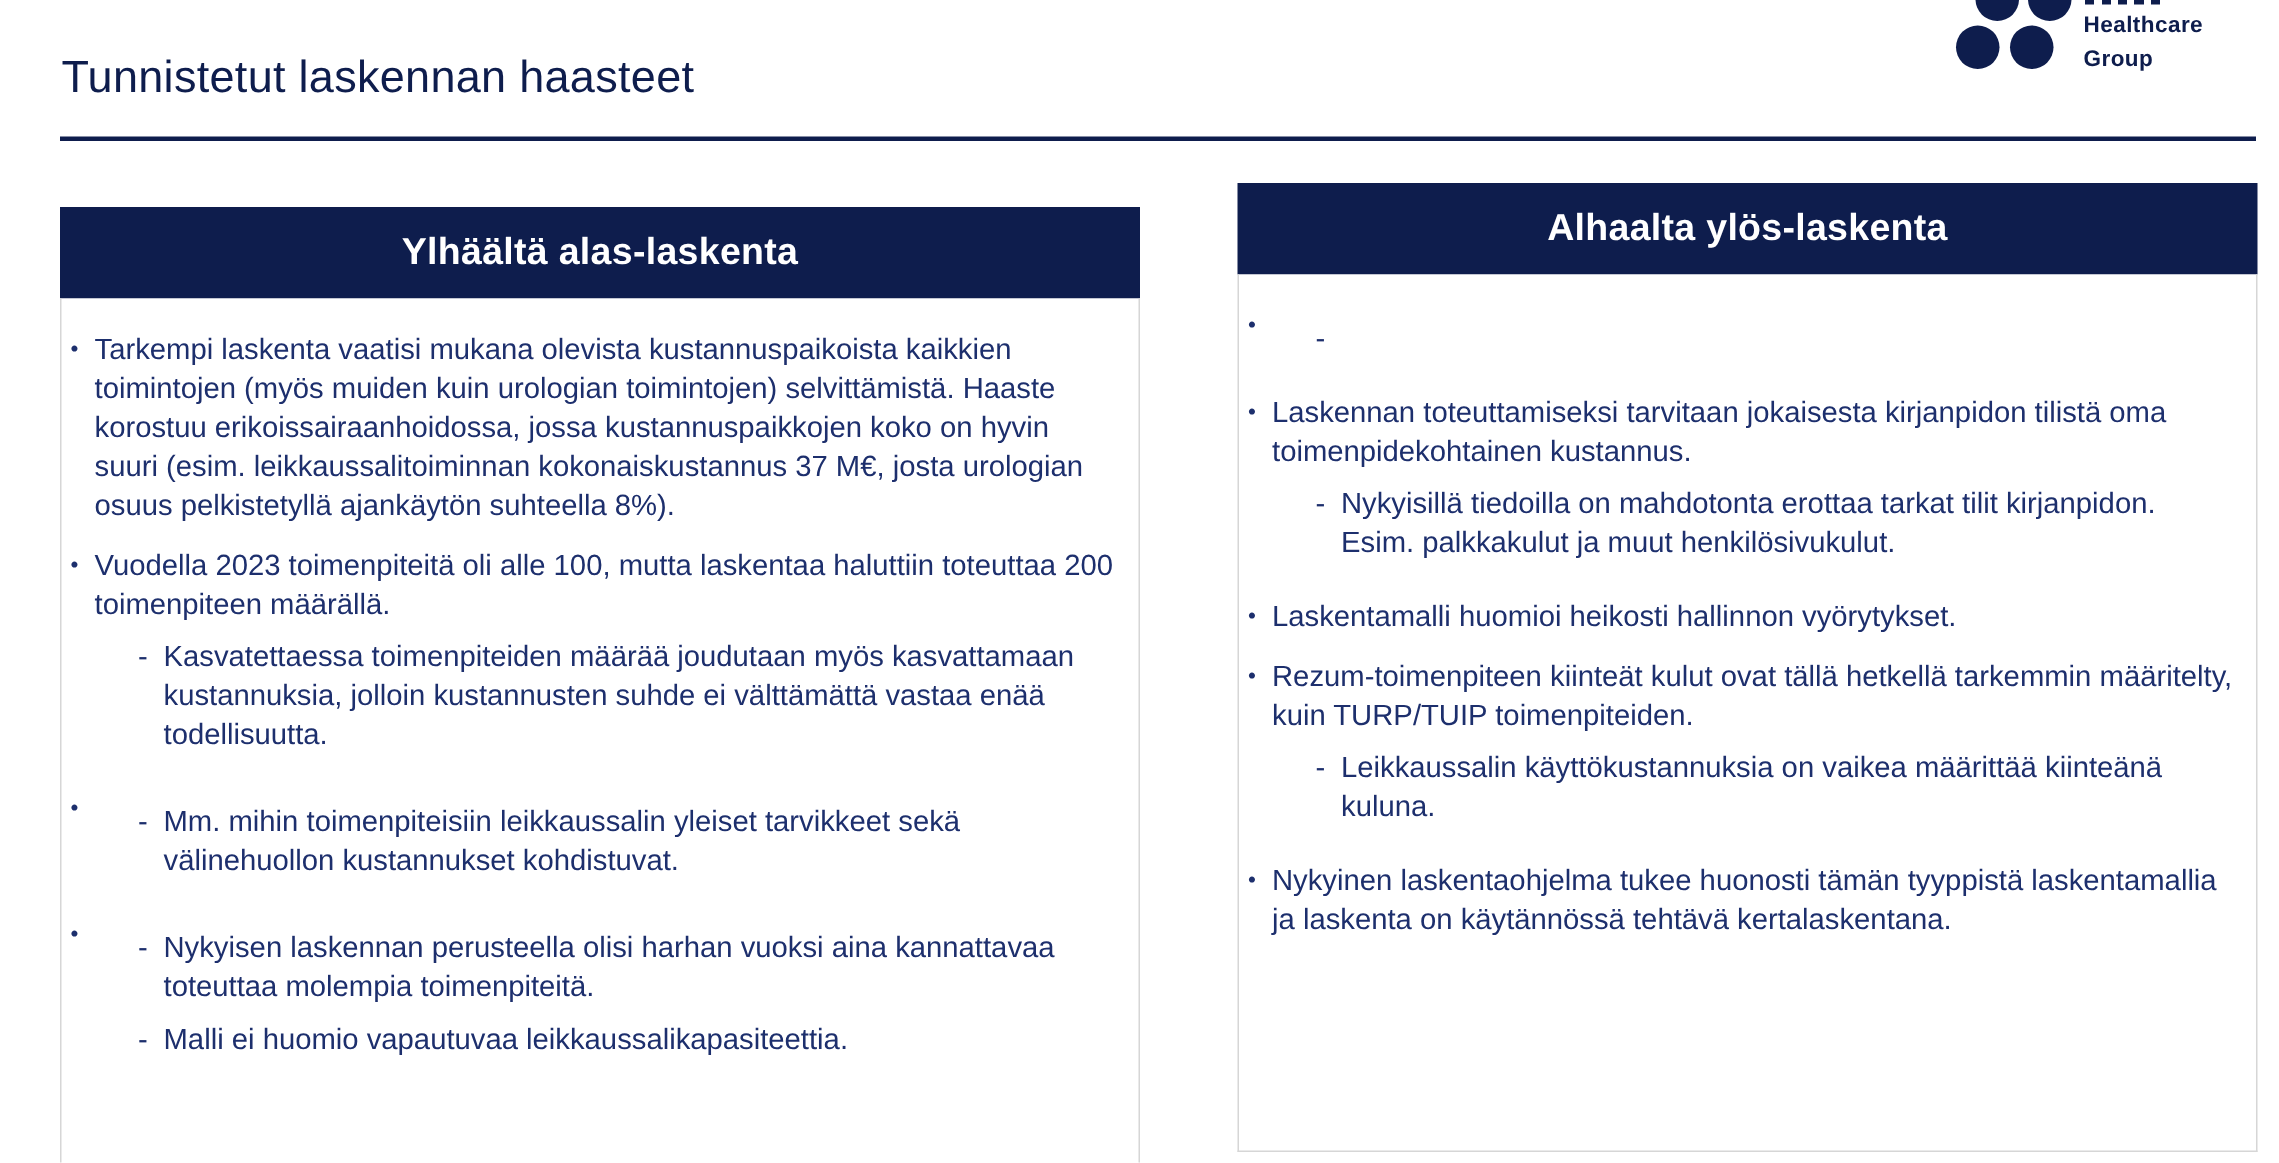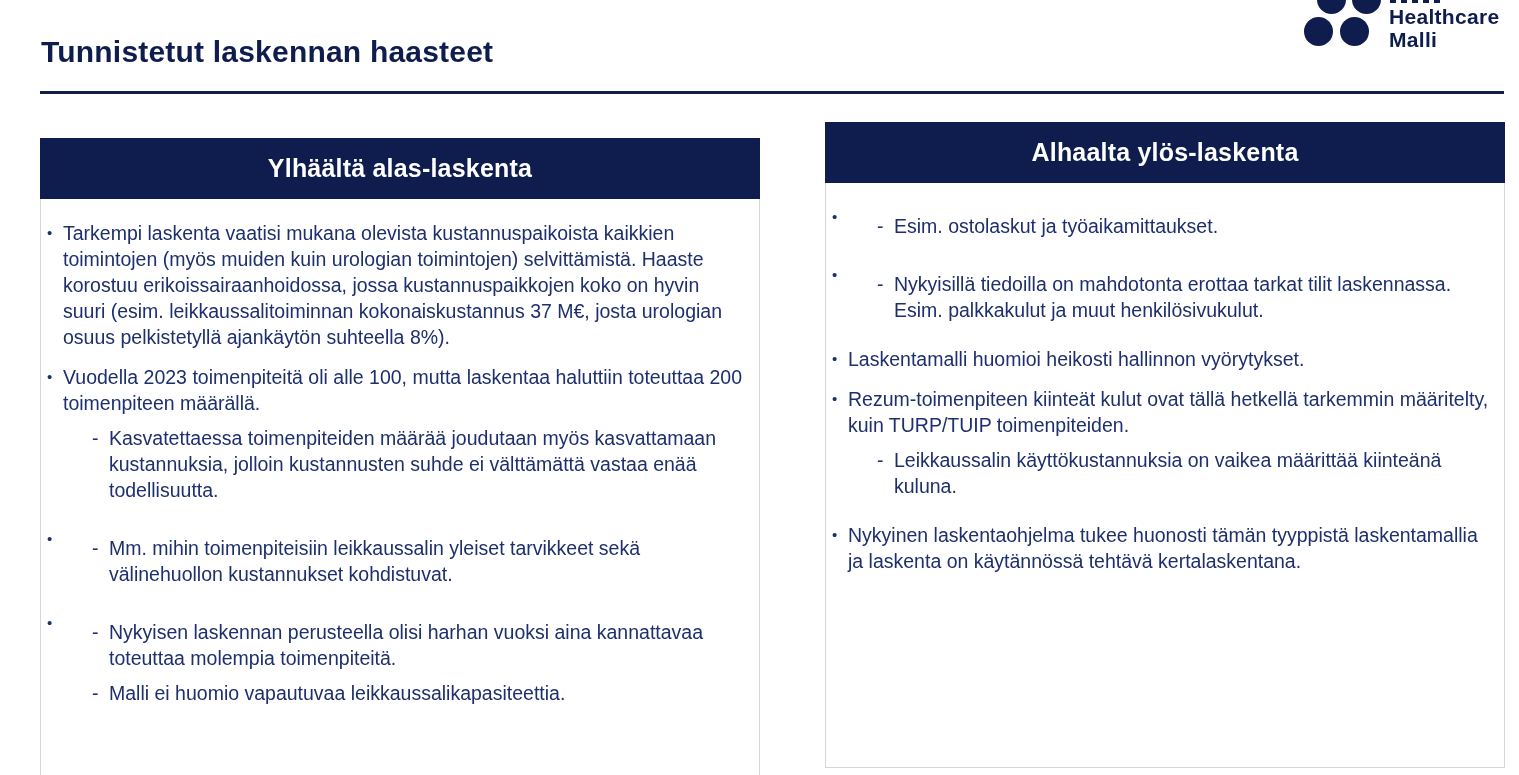--- a/index.html
+++ b/index.html
@@ -13,40 +13,40 @@
   body {
     width: 1519px; height: 775px;
     position: relative; overflow: hidden;
     background: #ffffff;
     font-family: "Liberation Sans", sans-serif;
   }
 
   
   .slide-title {
     position: absolute; left: 41px; top: 15px;
-    font-size: 30px; font-weight: bold; color: var(--navy);
+    font-size: 30px; font-weight: normal; color: var(--navy);
     letter-spacing: 0.2px;
   }
   .title-rule {
     position: absolute; left: 40px; top: 91px;
     width: 1464px; height: 3px; background: var(--navy);
   }
 
   
   .logo-dot {
     position: absolute; width: 29px; height: 29px;
     border-radius: 50%; background: var(--navy);
   }
   .logo-dot.tl { left: 1317px; top: -15px; }
   .logo-dot.tr { left: 1352px; top: -15px; }
   .logo-dot.bl { left: 1304px; top: 17px; }
   .logo-dot.br { left: 1340px; top: 17px; }
   .logo-text {
     position: absolute; left: 1389px; top: 5px;
-    color: var(--navy); font-size: 21px; font-weight: 600;
+    color: var(--navy); font-size: 15px; font-weight: 600;
     line-height: 23px; letter-spacing: 0.3px;
   }
   .logo-clipped-line {
     position: absolute; left: 1390px; top: 0px;
     width: 54px; height: 3px;
     background: repeating-linear-gradient(90deg, var(--navy) 0 6px, transparent 6px 11px);
   }
 
   
   .card {
@@ -91,21 +91,21 @@
 <div class="title-rule"></div>
 
 <div>
   <span class="logo-dot tl"></span>
   <span class="logo-dot tr"></span>
   <span class="logo-dot bl"></span>
   <span class="logo-dot br"></span>
   <span class="logo-clipped-line"></span>
   <div class="logo-text">
     <div>Healthcare</div>
-    <div>Malli</div>
+    <div>Group</div>
   </div>
 </div>
 
 <section class="card left">
   <div class="card-header">
     <span>Ylhäältä alas-laskenta</span>
   </div>
   <div class="card-body">
     <ul class="items">
         <li class="item">
@@ -161,32 +161,32 @@
     <span>Alhaalta ylös-laskenta</span>
   </div>
   <div class="card-body">
     <ul class="items">
         <li class="item">
           <span class="marker">•</span>
           <div class="item-body">
             <ul class="subitems">
               <li class="subitem">
                 <span class="marker">-</span>
-                <span class="item-text">Esim. ostolaskut ja työaikamittaukset.</span>
-              </li>
-            </ul>
-          </div>
-        </li>
-        <li class="item">
-          <span class="marker">•</span>
-          <div class="item-body">
-            <ul class="subitems">
-              <li class="subitem">
-                <span class="marker">-</span>
-                <span class="item-text">Nykyisillä tiedoilla on mahdotonta erottaa tarkat tilit laskennassa. Esim. palkkakulut ja muut henkilösivukulut.</span>
+              </li>
+            </ul>
+          </div>
+        </li>
+        <li class="item">
+          <span class="marker">•</span>
+          <div class="item-body">
+            <div class="item-text">Laskennan toteuttamiseksi tarvitaan jokaisesta kirjanpidon tilistä oma toimenpidekohtainen kustannus.</div>
+            <ul class="subitems">
+              <li class="subitem">
+                <span class="marker">-</span>
+                <span class="item-text">Nykyisillä tiedoilla on mahdotonta erottaa tarkat tilit kirjanpidon. Esim. palkkakulut ja muut henkilösivukulut.</span>
               </li>
             </ul>
           </div>
         </li>
         <li class="item">
           <span class="marker">•</span>
           <div class="item-body">
             <div class="item-text">Laskentamalli huomioi heikosti hallinnon vyörytykset.</div>
           </div>
         </li>

